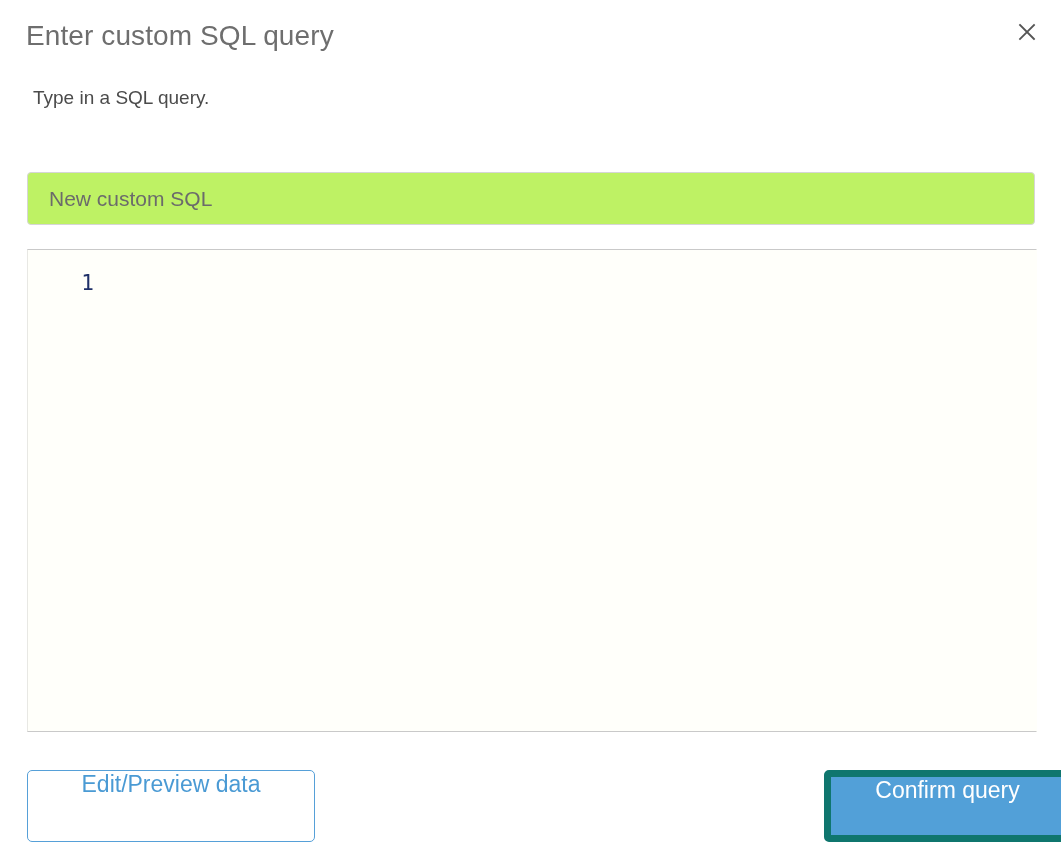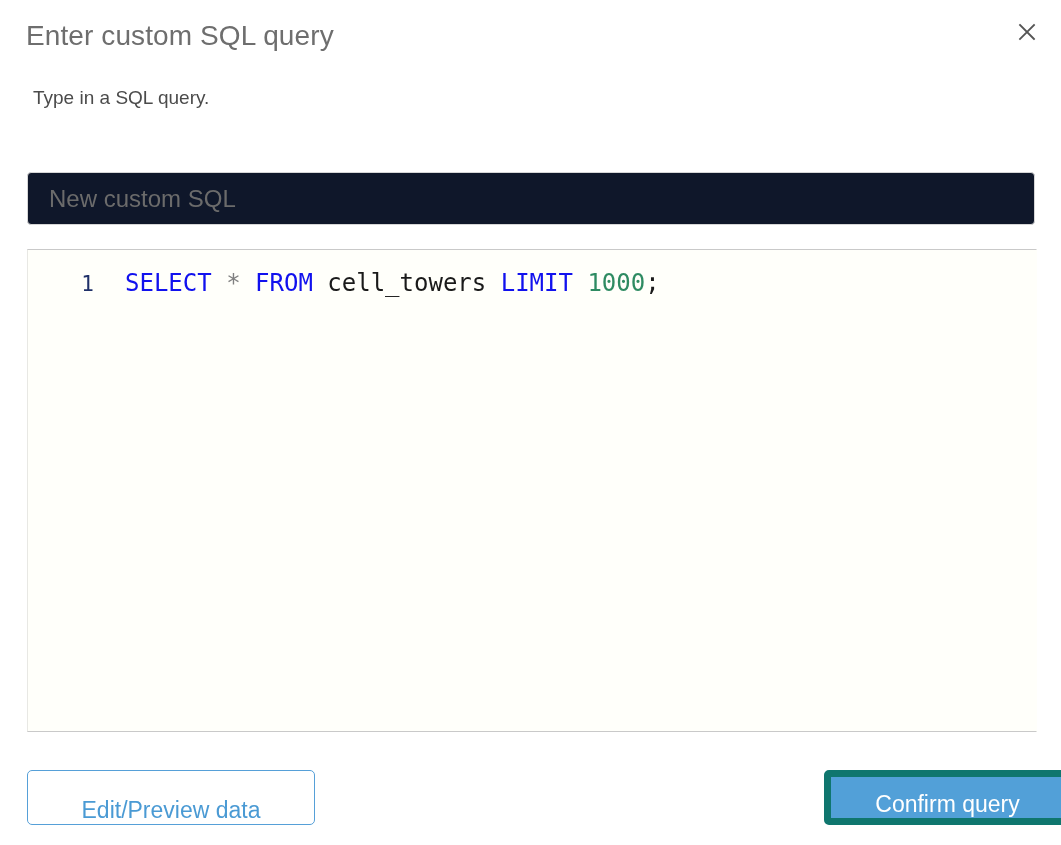--- a/index.html
+++ b/index.html
@@ -60,24 +60,24 @@
     width: 1008px;
     height: 53px;
     box-sizing: border-box;
   }
   .name-input {
     width: 100%;
     height: 100%;
     box-sizing: border-box;
     border: 1px solid #d6d6d6;
     border-radius: 4px;
-    background: #0f172a;
+    background: #bef264;
     padding: 0 21px;
     font-family: "Liberation Sans", sans-serif;
-    font-size: 24px;
+    font-size: 21px;
     color: #6b6b6b;
     outline: none;
   }
   .name-input::placeholder { color: #8a8a8a; opacity: 1; }
 
   
   .sql-editor {
     position: absolute;
     left: 27px;
     top: 249px;
@@ -117,26 +117,26 @@
   .tok-kw   { color: #1111ee; }
   .tok-op   { color: #808080; }
   .tok-id   { color: #1a1a1a; }
   .tok-num  { color: #2e8b62; }
   .tok-punc { color: #1a1a1a; }
 
   
   .btn {
     position: absolute;
     box-sizing: border-box;
-    height: 55px;
+    height: 72px;
     border-radius: 5px;
     font-family: "Liberation Sans", sans-serif;
     font-size: 23px;
     display: flex;
-    align-items: flex-end;
+    align-items: flex-start;
     justify-content: center;
     cursor: pointer;
     user-select: none;
   }
   .btn-secondary {
     left: 27px;
     top: 770px;
     width: 288px;
     background: #ffffff;
     border: 1px solid #56a0d8;
@@ -165,21 +165,20 @@
   </span>
 </div>
 
 <div class="name-input-wrap">
   <input class="name-input" type="text" value="New custom SQL" placeholder="New custom SQL" style="">
 </div>
 
 <div class="sql-editor">
   <div class="code-line">
     <span class="gutter">1</span>
-    <span class="code-content"><span class="tok-kw">SELECT</span><span> </span><span class="tok-op">*</span><span> </span><span class="tok-kw">FROM</span><span> </span><span class="tok-id">cell_towers</span><span> </span><span class="tok-kw">LIMIT</span><span> </span><span class="tok-num">1000</span><span class="tok-punc">;</span></span>
   </div>
 </div>
 
 <div class="btn btn-secondary">
   <span>Edit/Preview data</span>
 </div>
 <div class="btn btn-primary">
   <span>Confirm query</span>
 </div>
 

